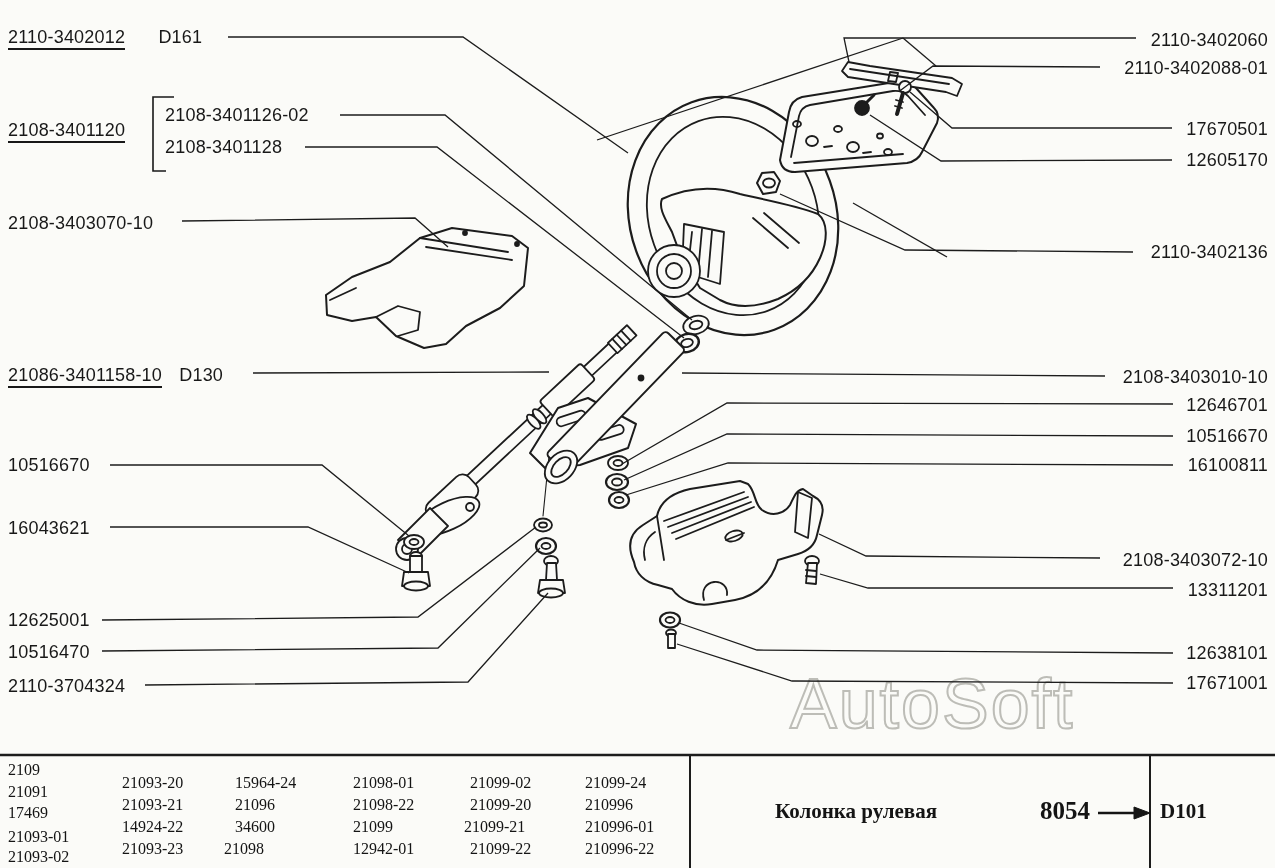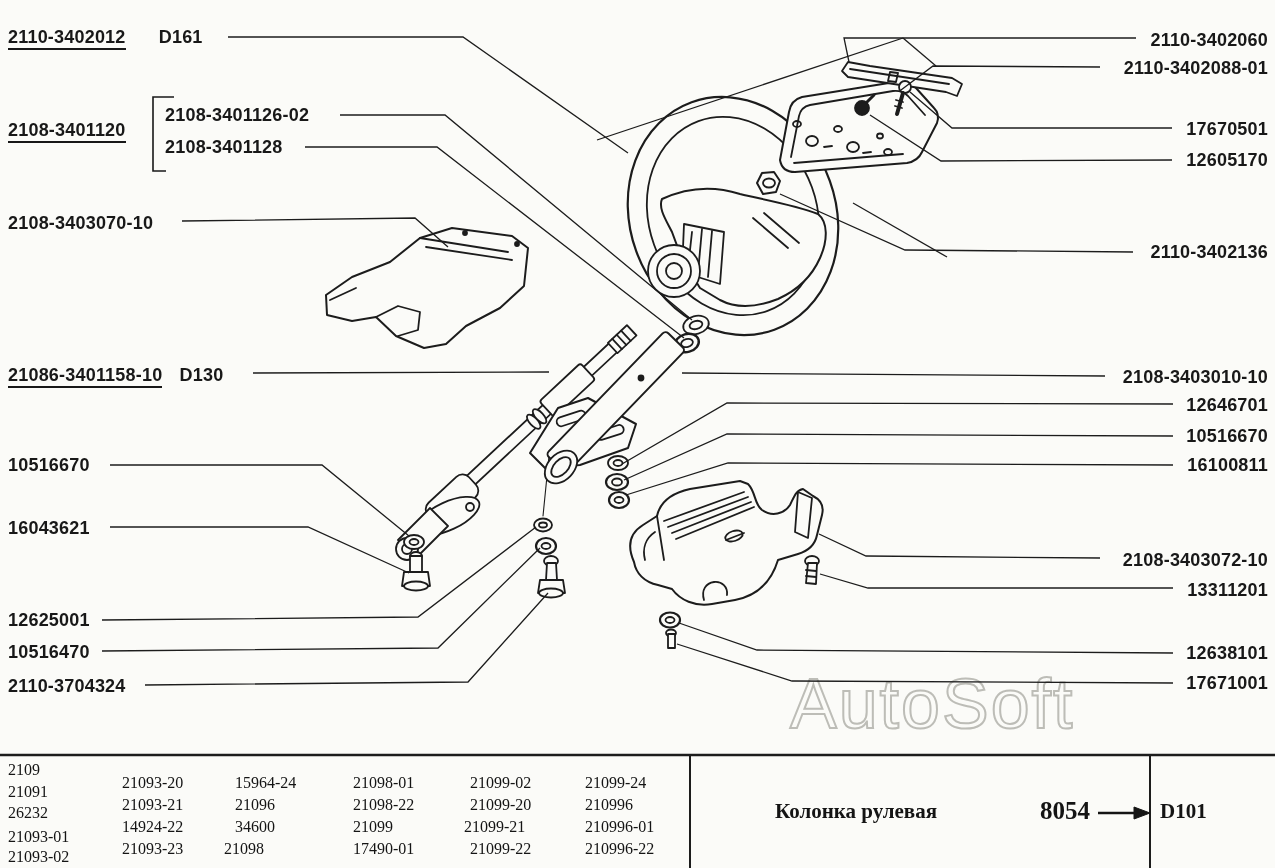--- a/index.html
+++ b/index.html
@@ -1,19 +1,19 @@
 <!DOCTYPE html>
 <html><head>
 <meta charset="utf-8">
 <style>
   html,body{margin:0;padding:0;background:#e6e6e6;}
   #stage{position:relative;width:1275px;height:868px;background:#fbfbf8;overflow:hidden;
          font-family:"Liberation Sans",sans-serif;}
   #art{position:absolute;left:0;top:0;width:1275px;height:868px;}
-  .lbl{position:absolute;transform:translateY(-50%);font-size:18px;font-weight:700;
+  .lbl{position:absolute;transform:translateY(-50%);font-size:18px;font-weight:400;
        color:#181818;letter-spacing:.2px;white-space:nowrap;line-height:1;}
   .lbl.r{text-align:left;}
   .u{border-bottom:2px solid #181818;padding-bottom:1px;}
   .sfx{display:inline-block;}
   .cell{position:absolute;transform:translateY(-50%);font-family:"Liberation Serif",serif;
         font-size:16px;color:#141414;white-space:nowrap;line-height:1;}
   .cap{position:absolute;transform:translateY(-50%);font-family:"Liberation Serif",serif;
        font-weight:700;color:#141414;white-space:nowrap;line-height:1;}
 </style>
 </head>
@@ -332,38 +332,38 @@
   </div>
   <div class="lbl r" style="right:7px;top:653px">
     <span class="num">12638101</span>
   </div>
   <div class="lbl r" style="right:7px;top:683px">
     <span class="num">17671001</span>
   </div>
 
   <div class="cell" style="left:8px;top:770px">2109</div>
   <div class="cell" style="left:8px;top:792px">21091</div>
-  <div class="cell" style="left:8px;top:813px">26232</div>
+  <div class="cell" style="left:8px;top:813px">17469</div>
   <div class="cell" style="left:8px;top:837px">21093-01</div>
   <div class="cell" style="left:8px;top:857px">21093-02</div>
 
   <div class="cell" style="left:122px;top:783px">21093-20</div>
   <div class="cell" style="left:122px;top:805px">21093-21</div>
   <div class="cell" style="left:122px;top:827px">14924-22</div>
   <div class="cell" style="left:122px;top:849px">21093-23</div>
 
   <div class="cell" style="left:235px;top:783px">15964-24</div>
   <div class="cell" style="left:235px;top:805px">21096</div>
   <div class="cell" style="left:235px;top:827px">34600</div>
   <div class="cell" style="left:224px;top:849px">21098</div>
 
   <div class="cell" style="left:353px;top:783px">21098-01</div>
   <div class="cell" style="left:353px;top:805px">21098-22</div>
   <div class="cell" style="left:353px;top:827px">21099</div>
-  <div class="cell" style="left:353px;top:849px">17490-01</div>
+  <div class="cell" style="left:353px;top:849px">12942-01</div>
 
   <div class="cell" style="left:470px;top:783px">21099-02</div>
   <div class="cell" style="left:470px;top:805px">21099-20</div>
   <div class="cell" style="left:464px;top:827px">21099-21</div>
   <div class="cell" style="left:470px;top:849px">21099-22</div>
 
   <div class="cell" style="left:585px;top:783px">21099-24</div>
   <div class="cell" style="left:585px;top:805px">210996</div>
   <div class="cell" style="left:585px;top:827px">210996-01</div>
   <div class="cell" style="left:585px;top:849px">210996-22</div>

